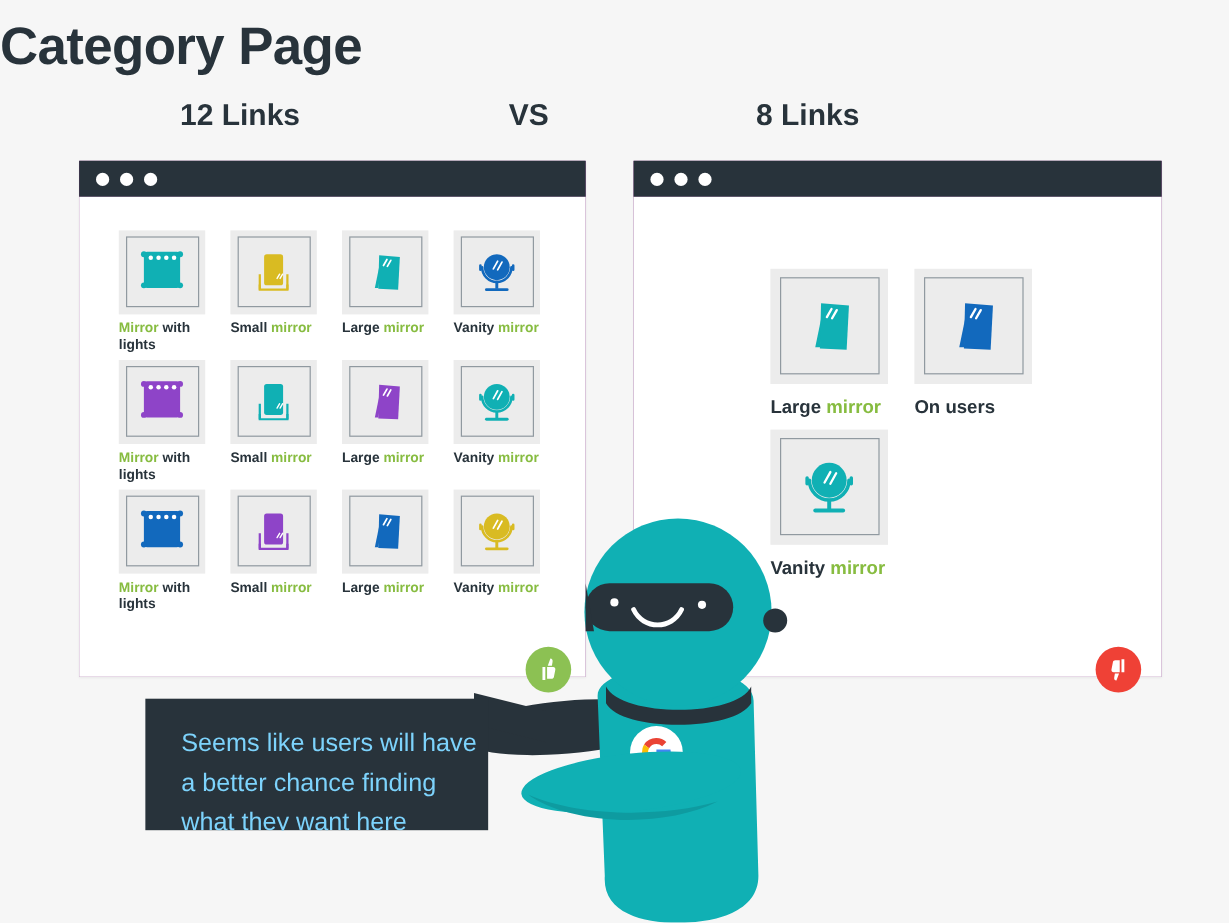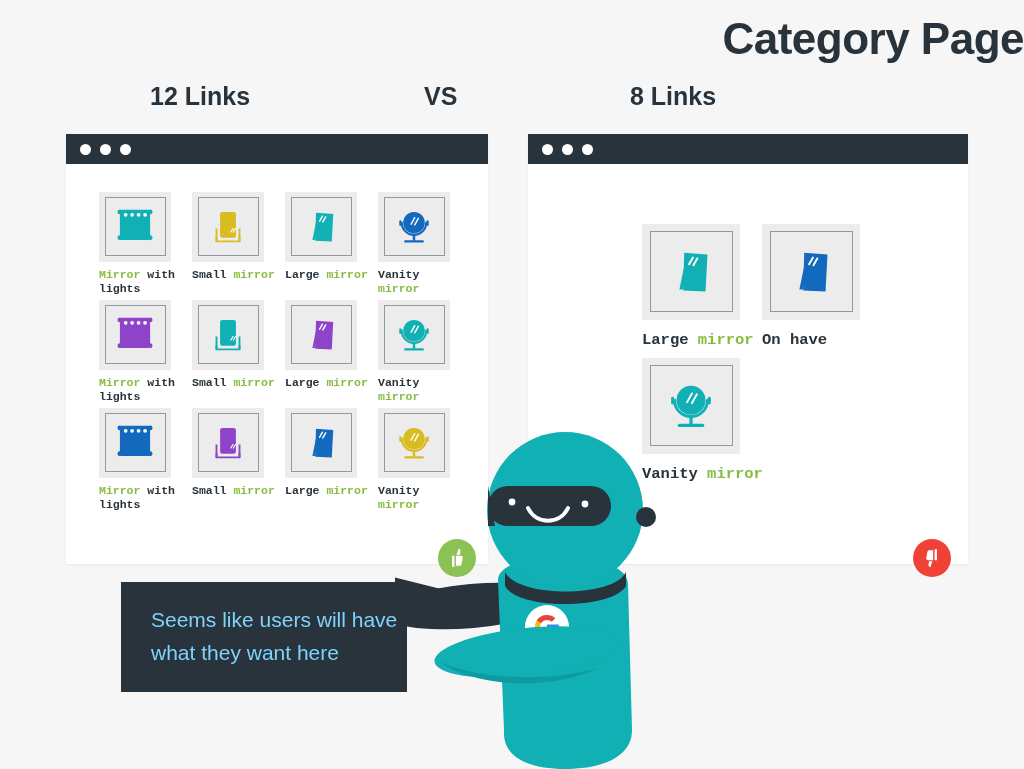--- a/index.html
+++ b/index.html
@@ -21,21 +21,21 @@
     height: 769px;
     overflow: hidden;
   }
 
   
   .main-title {
     position: absolute;
     top: 14px;
     left: 0;
     width: 1024px;
-    text-align: right;
+    text-align: left;
     font-size: 44px;
     font-weight: bold;
     color: #28333b;
     letter-spacing: -0.5px;
   }
   .sub-label {
     position: absolute;
     top: 82px;
     font-size: 25px;
     font-weight: bold;
@@ -44,21 +44,20 @@
   }
   .label-left  { left: 150px;  width: 240px; }
   .label-vs    { left: 424px;  width: 176px; }
   .label-right { left: 630px;  width: 240px; }
 
   
   .browser {
     position: absolute;
     background: #701a75;
     box-shadow: 0 1px 2px rgba(0,0,0,0.06);
-    font-family: Liberation Mono, monospace;
   }
   .browser-left  { left: 66px;  top: 134px; width: 422px; height: 430px; }
   .browser-right { left: 528px; top: 134px; width: 440px; height: 430px; }
 
   .titlebar {
     height: 30px;
     background: #28333b;
     display: flex;
     align-items: center;
     padding-left: 14px;
@@ -396,21 +395,21 @@
           </div>
           <div class="tile">
             <div class="thumb">
               <div class="frame"></div>
               <svg width="62" height="62" viewBox="0 0 64 64">
                 <path d="M20 50 l7 -34 l2 1 l-5 33 z" fill="#1269bd"></path>
                 <path d="M25 12 l24 2 l-2 38 l-23 -1 z" fill="#1269bd"></path>
                 <path d="M30 24 l4 -7 M34.5 25 l4 -7" stroke="#ffffff" stroke-width="2" stroke-linecap="round"></path>
               </svg>
             </div>
-            <div class="tile-label"><span>On have</span></div>
+            <div class="tile-label"><span>On users</span></div>
           </div>
           <div class="tile">
             <div class="thumb">
               <div class="frame"></div>
               <svg width="62" height="62" viewBox="0 0 64 64">
                 <circle cx="32" cy="26" r="15" fill="#10b0b4"></circle>
                 <path d="M15 26 a17 17 0 0 0 34 0" stroke="#10b0b4" stroke-width="3" fill="none" stroke-linecap="round"></path>
                 <path d="M13 24 v5 M51 24 v5" stroke="#10b0b4" stroke-width="3" stroke-linecap="round"></path>
                 <path d="M32 42 v9" stroke="#10b0b4" stroke-width="3.4"></path>
                 <path d="M20 52 h24" stroke="#10b0b4" stroke-width="3.4" stroke-linecap="round"></path>
@@ -427,20 +426,21 @@
           </g>
         </svg>
       </div>
     </div>
   </div>
 
   <div class="bubble-tail"></div>
   <div class="bubble">
     <div class="bubble-inner">
       <div>Seems like users will have</div>
+      <div>a better chance finding</div>
       <div>what they want here</div>
     </div>
   </div>
 
   <div class="robot">
     <svg width="330" height="339" viewBox="0 0 330 339" aria-hidden="true">
 
       <ellipse cx="72" cy="176" rx="90" ry="22" fill="#28333b" transform="rotate(-5 72 176)"></ellipse>
 
       <path d="M98 150 C98 118 228 118 228 154 L232 300 C232 330 196 339 165 339 C134 339 102 330 104 300 Z" fill="#10b0b4"></path>

